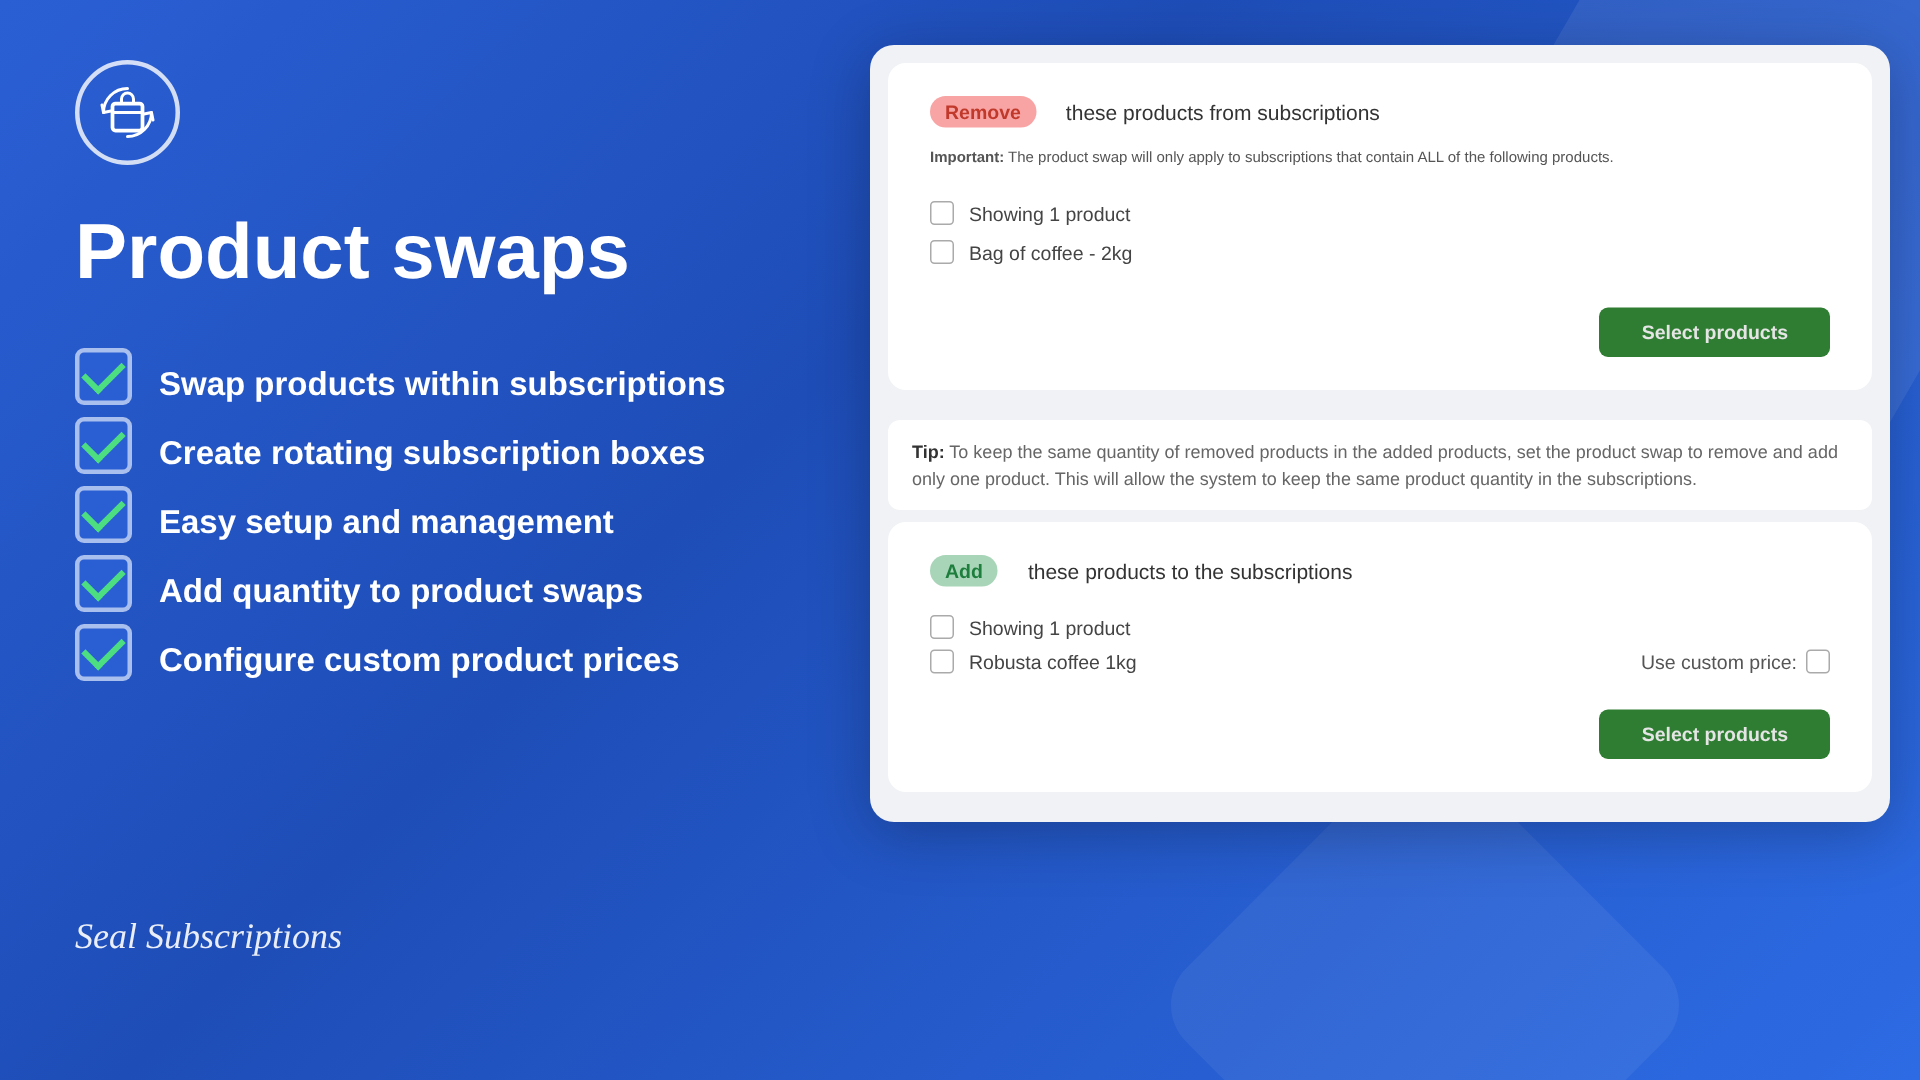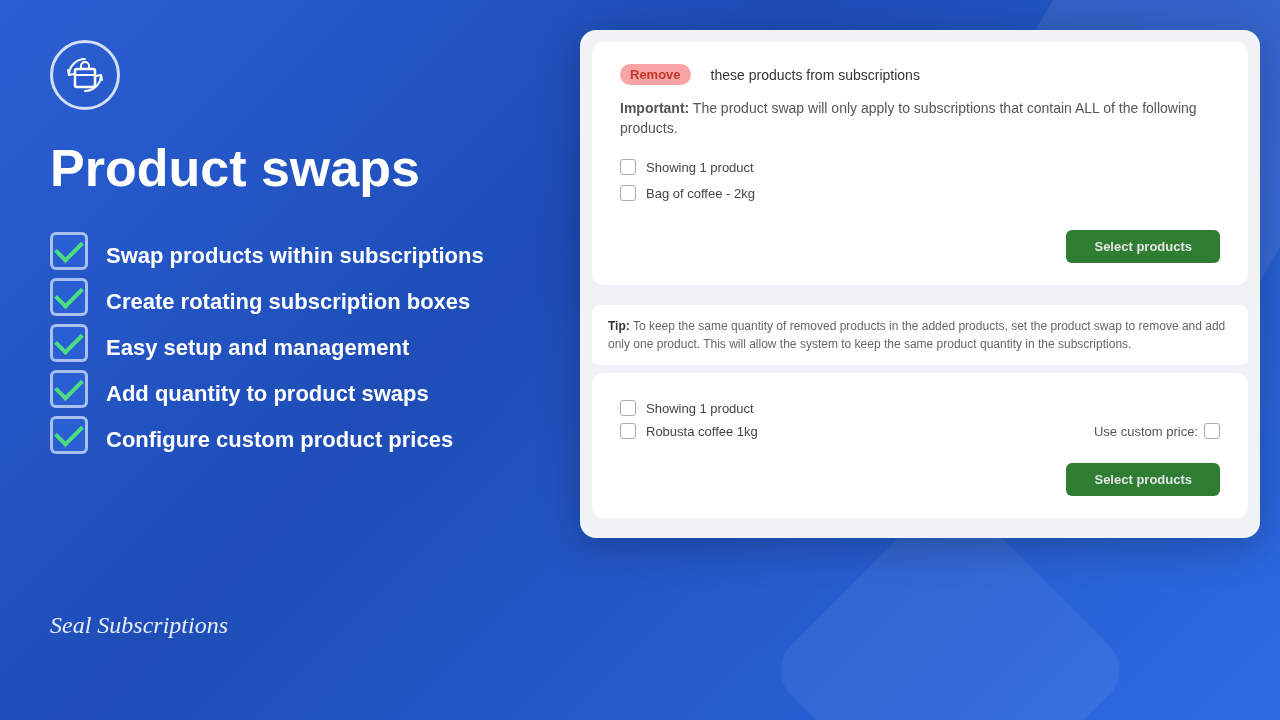--- a/index.html
+++ b/index.html
@@ -197,21 +197,21 @@
       font-weight: 600;
     }
 
     .section-title-text {
       font-size: 14px;
       color: #333;
       font-weight: 400;
     }
 
     .important-note {
-      font-size: 14px;
+      font-size: 10px;
       color: #555;
       margin-bottom: 16px;
       line-height: 1.4;
     }
 
     .important-note strong {
       font-weight: 700;
     }
 
     .product-row {
@@ -408,20 +408,24 @@
     </div>
 
     <div class="tip-box">
       <p class="tip-text">
         <strong>Tip:</strong>
         <span> To keep the same quantity of removed products in the added products, set the product swap to remove and add only one product. This will allow the system to keep the same product quantity in the subscriptions.</span>
       </p>
     </div>
 
     <div class="card-section">
+      <div class="section-header">
+        <span class="badge-add">Add</span>
+        <span class="section-title-text">these products to the subscriptions</span>
+      </div>
 
       <div class="product-row">
         <div class="checkbox-el"></div>
         <span class="product-label">Showing 1 product</span>
       </div>
 
       <div class="custom-price-row">
         <div style="display:flex;align-items:center;gap:10px;">
           <div class="checkbox-el"></div>
           <span class="product-label">Robusta coffee 1kg</span>

